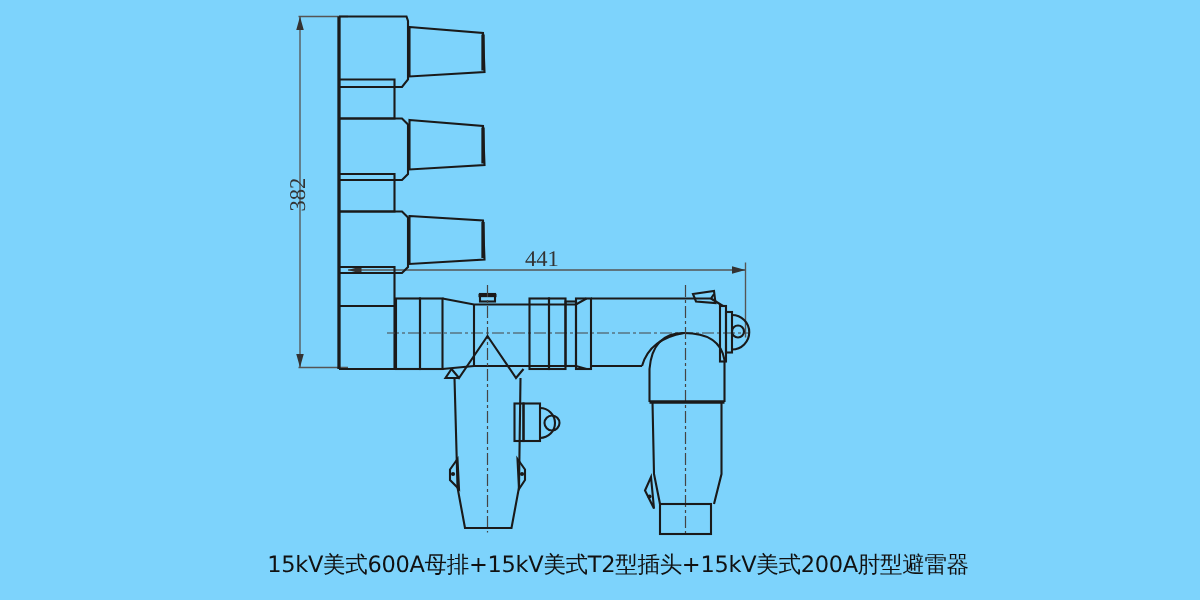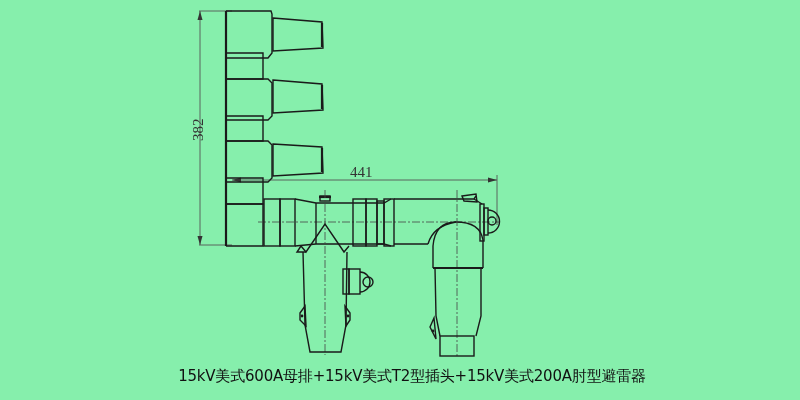--- a/index.html
+++ b/index.html
@@ -1,16 +1,16 @@
 <!DOCTYPE html>
 <html><head>
   <meta charset="utf-8">
   <style>
     html, body { margin: 0; padding: 0; background: #ffffff; }
-    #stage { position: relative; width: 800px; height: 400px; background: #86efac; overflow: hidden; }
+    #stage { position: relative; width: 800px; height: 400px; background: #7dd3fc; overflow: hidden; }
     svg { position: absolute; left: 0; top: 0; }
     .ln { fill: none; stroke: #1a1a1a; stroke-width: 1.4; }
     .thk { fill: none; stroke: #1a1a1a; stroke-width: 2.2; }
     .dim { fill: none; stroke: #555; stroke-width: 0.9; }
     .ctr { fill: none; stroke: #444; stroke-width: 0.8; stroke-dasharray: 8 2 2 2; }
     .dimtxt { font-family: "Liberation Serif", serif; font-size: 15px; fill: #333; }
     #caption {
       position: absolute; left: 12px; top: 367px; width: 800px; text-align: center;
       font-family: "DejaVu Sans", sans-serif; font-size: 15px; color: #111; letter-spacing: -0.2px;
     }

